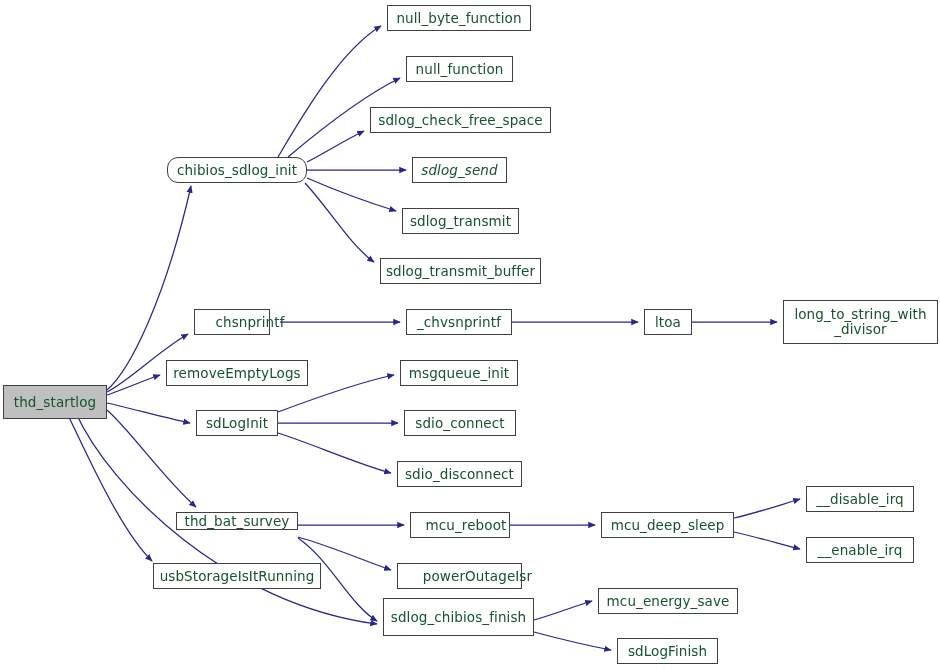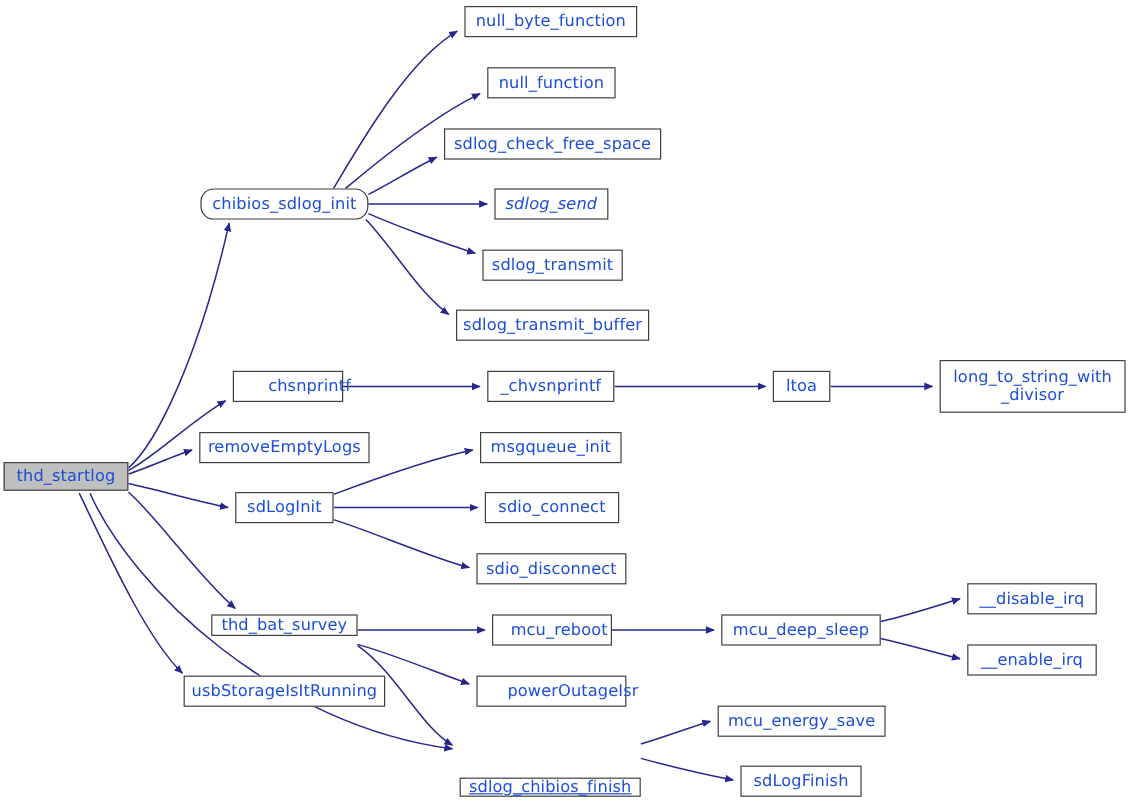--- a/index.html
+++ b/index.html
@@ -21,21 +21,21 @@
     top: 0;
     width: 940px;
     height: 671px;
     pointer-events: none;
   }
   .node {
     position: absolute;
     box-sizing: border-box;
     border: 1px solid #404040;
     background: #ffffff;
-    color: #1d4ed8;
+    color: #14532d;
     display: flex;
     align-items: center;
     justify-content: center;
     text-align: center;
     font-size: 13.5px;
     line-height: 1.08;
     letter-spacing: 0.1px;
     white-space: pre;
     z-index: 2;
   }
@@ -75,42 +75,42 @@
       <path d="M298,525 C330,525 380,525 404,525" fill="none" stroke="#26268c" stroke-width="1.25" marker-end="url(#arrow)"></path>
       <path d="M298,537 C330,546 365,561 391,570" fill="none" stroke="#26268c" stroke-width="1.25" marker-end="url(#arrow)"></path>
       <path d="M298,538 C330,560 350,605 377,621" fill="none" stroke="#26268c" stroke-width="1.25" marker-end="url(#arrow)"></path>
       <path d="M510,525 C540,525 575,525 595,525" fill="none" stroke="#26268c" stroke-width="1.25" marker-end="url(#arrow)"></path>
       <path d="M734,518 C760,512 780,505 800,499" fill="none" stroke="#26268c" stroke-width="1.25" marker-end="url(#arrow)"></path>
       <path d="M734,532 C760,538 780,544 800,549" fill="none" stroke="#26268c" stroke-width="1.25" marker-end="url(#arrow)"></path>
       <path d="M534,620 C555,614 575,606 592,601" fill="none" stroke="#26268c" stroke-width="1.25" marker-end="url(#arrow)"></path>
       <path d="M534,632 C560,639 590,646 611,650" fill="none" stroke="#26268c" stroke-width="1.25" marker-end="url(#arrow)"></path>
     </svg>
   <div id="nodes">
-      <div class="node highlight" style="left: 3px; top: 385px; width: 104px; height: 24px;">thd_startlog</div>
+      <div class="node highlight" style="left: 3px; top: 385px; width: 104px; height: 34px;">thd_startlog</div>
       <div class="node" style="left: 167px; top: 157px; width: 140px; height: 26px; border-radius: 11px;">chibios_sdlog_init</div>
       <div class="node" style="left: 387px; top: 5px; width: 144px; height: 26px;">null_byte_function</div>
       <div class="node" style="left: 406px; top: 56px; width: 107px; height: 26px;">null_function</div>
       <div class="node" style="left: 370px; top: 107px; width: 181px; height: 26px;">sdlog_check_free_space</div>
       <div class="node" style="left: 412px; top: 157px; width: 95px; height: 26px; font-style: italic;">sdlog_send</div>
       <div class="node" style="left: 402px; top: 208px; width: 117px; height: 26px;">sdlog_transmit</div>
       <div class="node" style="left: 380px; top: 258px; width: 161px; height: 26px;">sdlog_transmit_buffer</div>
-      <div class="node" style="left: 194px; top: 309px; width: 92px; height: 26px; padding-left: 36px;">chsnprintf</div>
+      <div class="node" style="left: 194px; top: 309px; width: 76px; height: 26px; padding-left: 36px;">chsnprintf</div>
       <div class="node" style="left: 406px; top: 309px; width: 106px; height: 26px;">_chvsnprintf</div>
       <div class="node" style="left: 644px; top: 309px; width: 48px; height: 26px;">ltoa</div>
       <div class="node" style="left: 783px; top: 300px; width: 155px; height: 44px;">long_to_string_with
 _divisor</div>
       <div class="node" style="left: 166px; top: 360px; width: 142px; height: 26px;">removeEmptyLogs</div>
       <div class="node" style="left: 400px; top: 360px; width: 118px; height: 26px;">msgqueue_init</div>
       <div class="node" style="left: 196px; top: 410px; width: 82px; height: 26px;">sdLogInit</div>
       <div class="node" style="left: 404px; top: 410px; width: 112px; height: 26px;">sdio_connect</div>
       <div class="node" style="left: 397px; top: 461px; width: 125px; height: 26px;">sdio_disconnect</div>
       <div class="node" style="left: 806px; top: 486px; width: 108px; height: 26px;">__disable_irq</div>
       <div class="node" style="left: 176px; top: 512px; width: 122px; height: 18px;">thd_bat_survey</div>
       <div class="node" style="left: 410px; top: 512px; width: 100px; height: 26px; padding-left: 12px;">mcu_reboot</div>
       <div class="node" style="left: 601px; top: 512px; width: 133px; height: 26px;">mcu_deep_sleep</div>
       <div class="node" style="left: 806px; top: 537px; width: 108px; height: 26px;">__enable_irq</div>
       <div class="node" style="left: 153px; top: 563px; width: 168px; height: 26px;">usbStorageIsItRunning</div>
       <div class="node" style="left: 397px; top: 563px; width: 125px; height: 26px; padding-left: 36px;">powerOutageIsr</div>
       <div class="node" style="left: 598px; top: 588px; width: 140px; height: 26px;">mcu_energy_save</div>
-      <div class="node" style="left: 383px; top: 648px; width: 151px; height: 16px; text-decoration: underline;">sdlog_chibios_finish</div>
+      <div class="node" style="left: 383px; top: 598px; width: 151px; height: 38px;">sdlog_chibios_finish</div>
       <div class="node" style="left: 617px; top: 638px; width: 101px; height: 26px;">sdLogFinish</div>
     </div>
 </div>
 
 </body></html>

